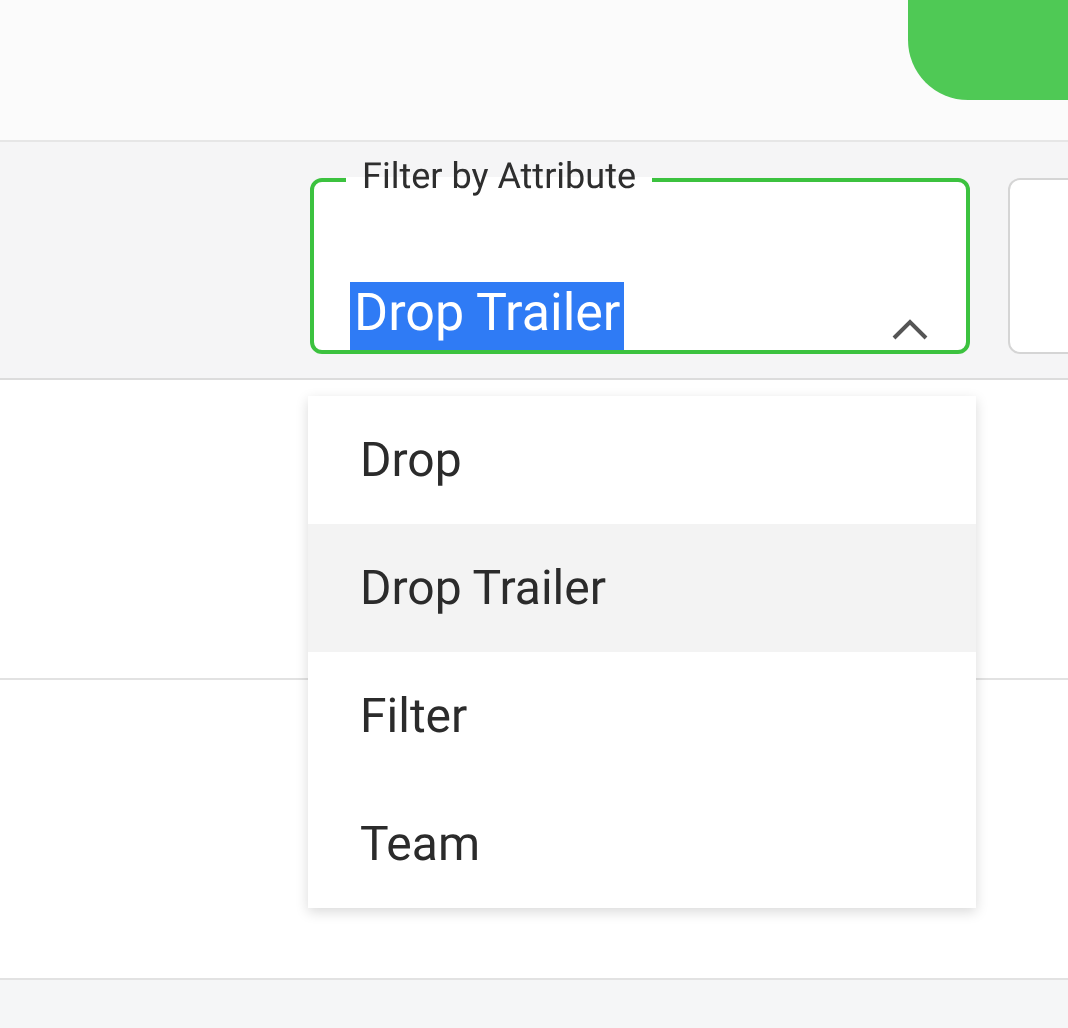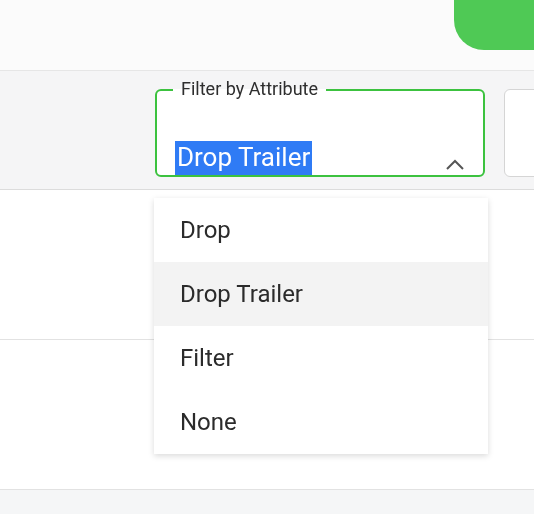--- a/index.html
+++ b/index.html
@@ -139,14 +139,14 @@
   <div class="neighbor-box"></div>
 </div>
 
 <div class="content-below"></div>
 <div class="content-below2"></div>
 
 <div class="dropdown">
   <div class="dropdown-item">Drop</div>
   <div class="dropdown-item highlight">Drop Trailer</div>
   <div class="dropdown-item">Filter</div>
-  <div class="dropdown-item">None</div>
+  <div class="dropdown-item">Team</div>
 </div>
 
 </body></html>

